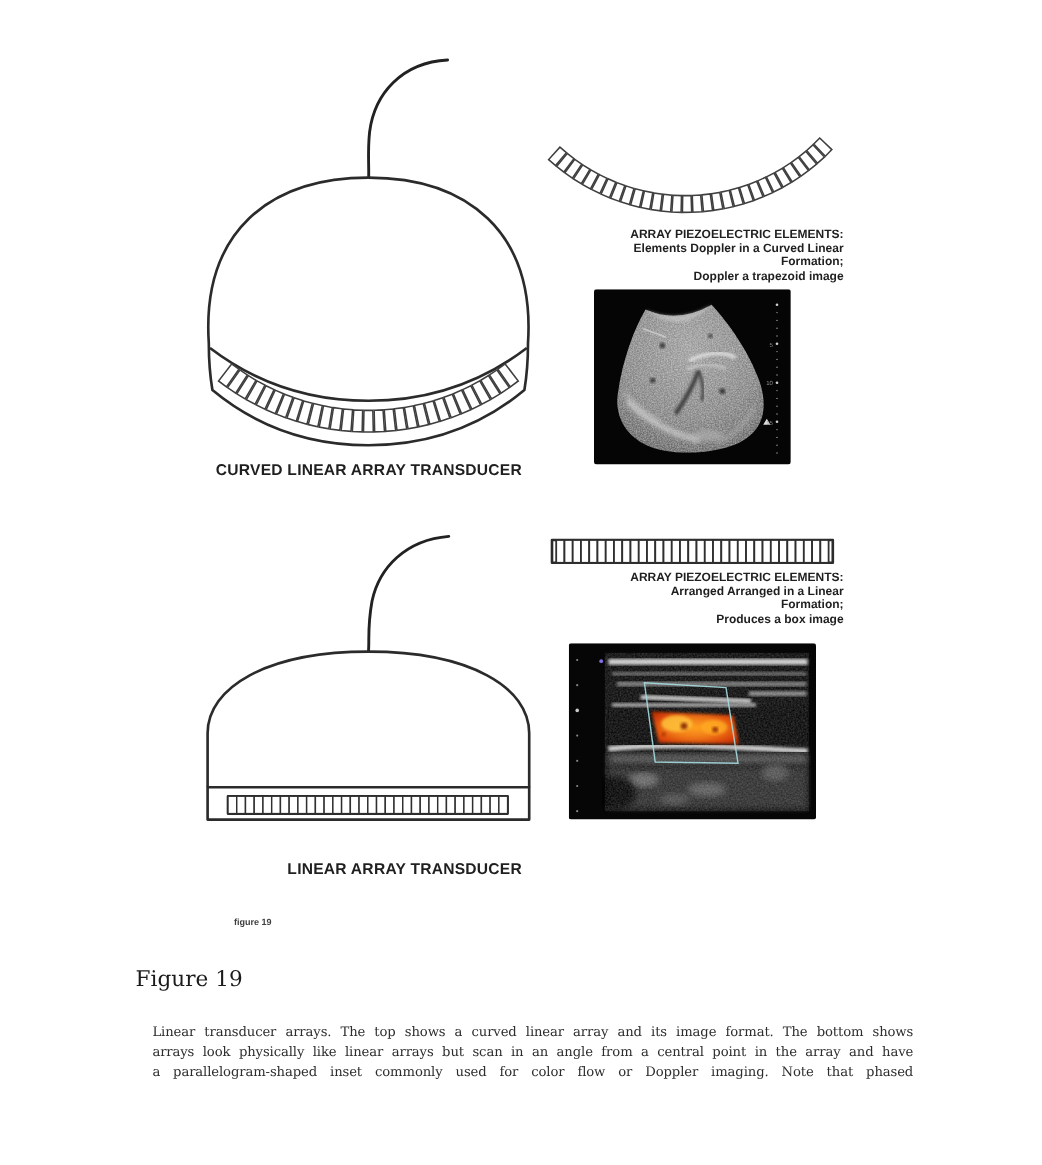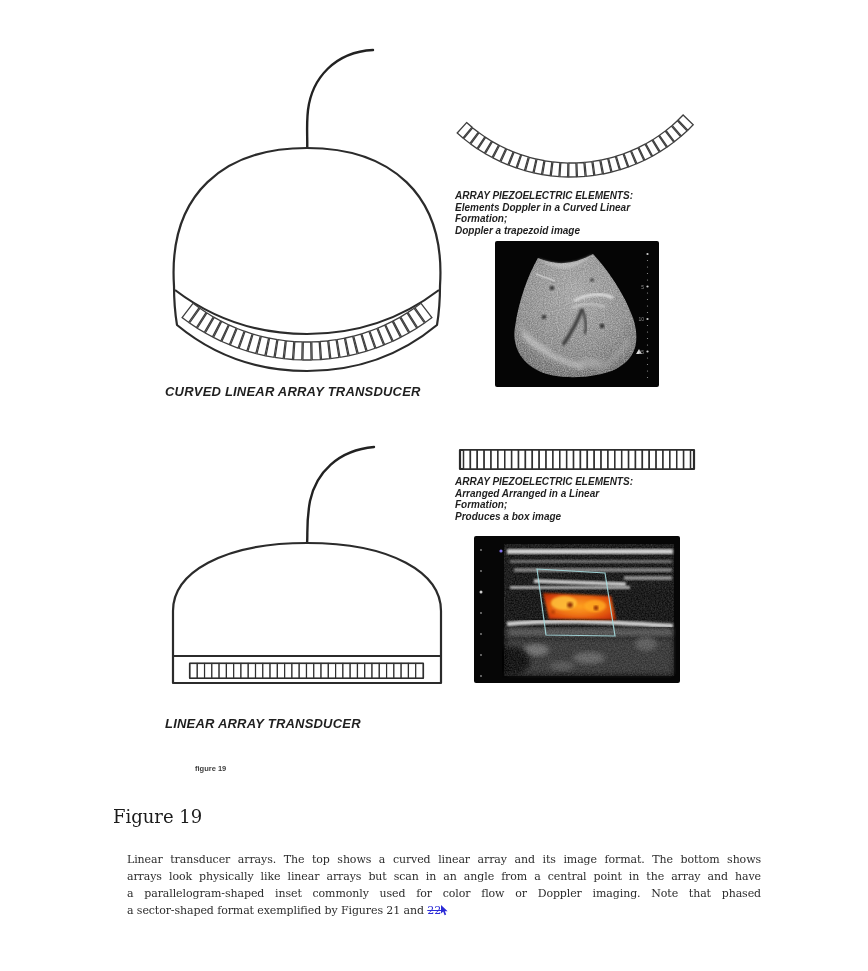--- a/index.html
+++ b/index.html
@@ -6,21 +6,21 @@
   html,body { margin:0; padding:0; background:#ffffff; }
   #page { position:relative; width:868px; height:971px; background:#ffffff;
           font-family:"Liberation Sans", sans-serif; overflow:hidden; }
   .abs { position:absolute; }
   svg.abs { display:block; }
 
   .outline { fill:#ffffff; stroke:#2b2b2b; stroke-width:2.2; stroke-linejoin:round; }
   .cable   { fill:none; stroke:#222222; stroke-width:2.4; stroke-linecap:round; }
 
   .sans-label { font-family:"Liberation Sans", sans-serif; font-weight:bold;
-                color:#1f1f1f; text-align:left;font-style:italic; }
+                color:#1f1f1f; text-align:right; }
   .t-label    { font-size:13px; letter-spacing:0.2px; }
   .note-block { font-size:10px; line-height:11.6px; }
 
   .fig-note { font-family:"Liberation Sans", sans-serif; font-size:7.5px;
               font-weight:bold; color:#3d3d3d; }
   .fig-heading { font-family:"DejaVu Serif", serif; font-size:18px; color:#1b1b1b; }
 
   .caption { font-family:"DejaVu Serif", serif; font-size:11px; line-height:17px;
              color:#2d2d2d; width:634px; letter-spacing:-0.1px; }
   .cap-line { text-align:justify; text-align-last:justify; }
@@ -336,18 +336,15 @@
   <div class="abs sans-label t-label" style="left:165px; top:716px; width:270px;">LINEAR ARRAY TRANSDUCER</div>
 
   <div class="abs fig-note" style="left:195px; top:764px;">figure 19</div>
 
   <div class="abs fig-heading" style="left:113px; top:806px;">Figure 19</div>
 
   <div class="abs caption" style="left:127px; top:851px;">
     <div class="cap-line">Linear transducer arrays. The top shows a curved linear array and its image format. The bottom shows</div>
     <div class="cap-line">arrays look physically like linear arrays but scan in an angle from a central point in the array and have</div>
     <div class="cap-line">a parallelogram-shaped inset commonly used for color flow or Doppler imaging. Note that phased</div>
-    <div class="cap-line last"><span>a sector-shaped format exemplified by Figures 21 and </span><span class="fig-link">22</span><svg class="cursor-glyph" width="9" height="11" viewBox="0 0 9 11">
-          <path d="M1,0 L1,8.5 L3.2,6.6 L4.6,10.2 L6.2,9.5 L4.8,6.2 L7.6,6.2 Z" fill="#2b2bd6"></path>
-        </svg></div>
   </div>
 
 </div>
 
 </body></html>

